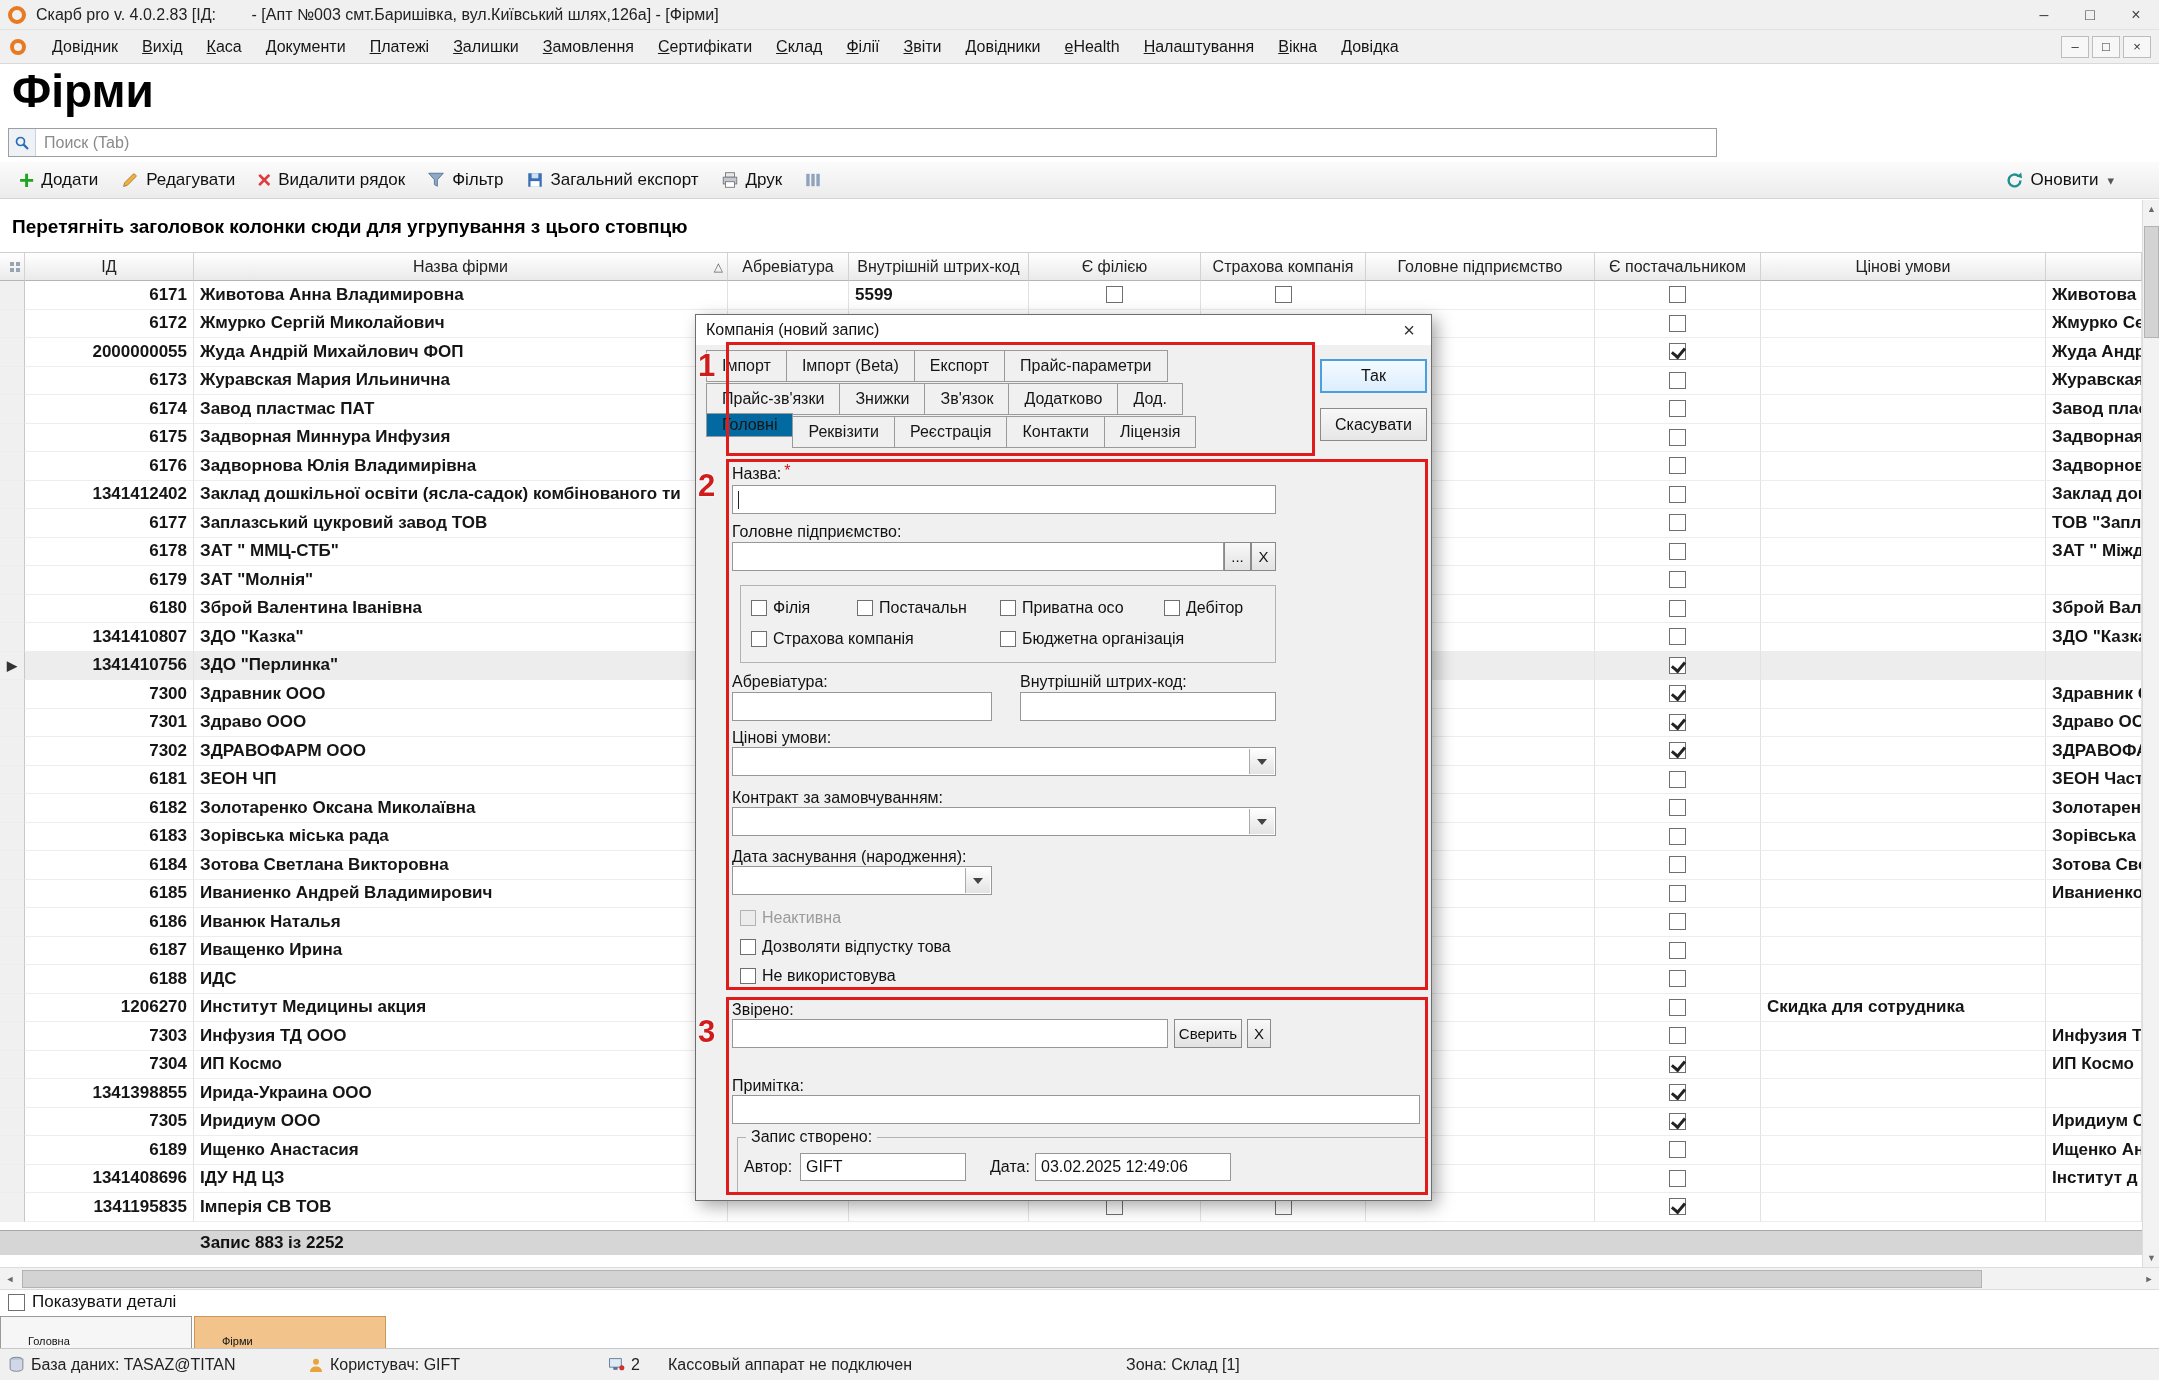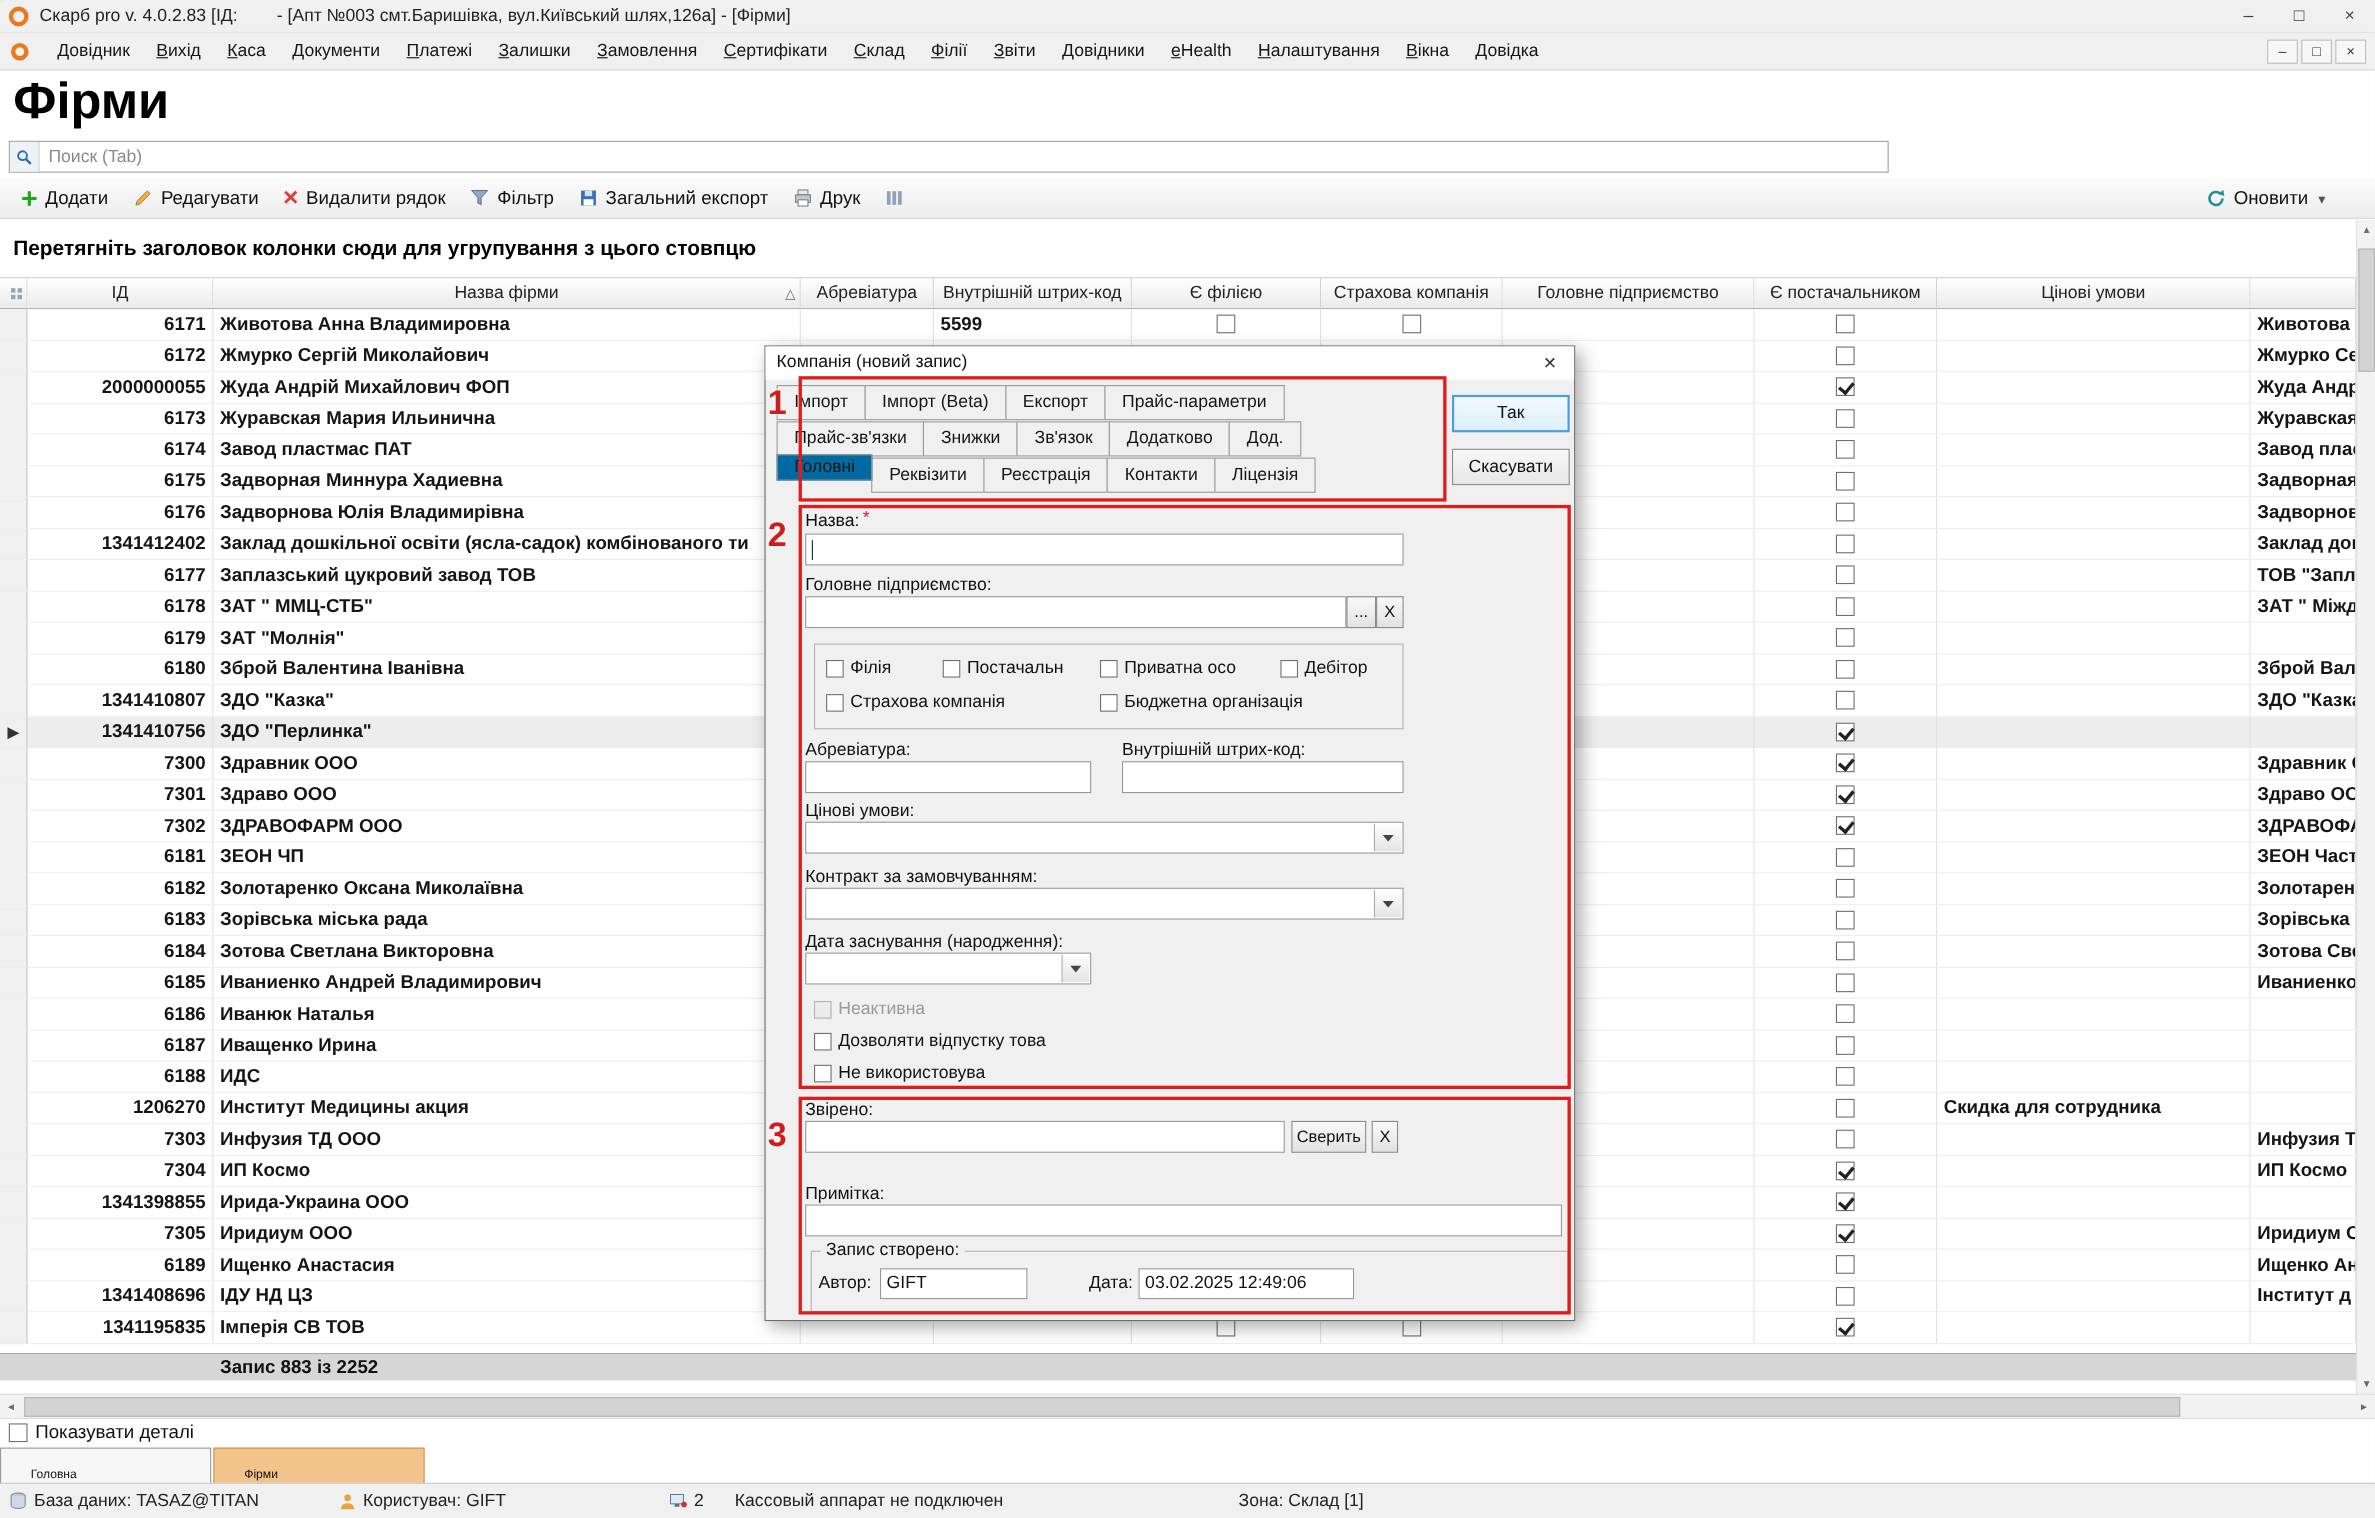--- a/index.html
+++ b/index.html
@@ -344,21 +344,21 @@
         <div class="gcell col-parent"></div>
         <div class="gcell col-suppl center">
           <span class="cb"></span>
         </div>
         <div class="gcell col-price"></div>
         <div class="gcell col-extra">Завод плас</div>
       </div>
       <div class="grow">
         <div class="gcell col-marker"></div>
         <div class="gcell col-id right">6175</div>
-        <div class="gcell col-name">Задворная Миннура Хадиевна</div>
+        <div class="gcell col-name">Задворная Миннура Инфузия</div>
         <div class="gcell col-abbr"></div>
         <div class="gcell col-barcode"></div>
         <div class="gcell col-branch center">
           <span class="cb"></span>
         </div>
         <div class="gcell col-insur center">
           <span class="cb"></span>
         </div>
         <div class="gcell col-parent"></div>
         <div class="gcell col-suppl center">
@@ -1043,21 +1043,21 @@
     <div class="inp" style="left:36px;top:704px;width:436px"></div>
     <span class="sbtn" style="left:478px;top:704px;width:68px">Сверить</span>
     <span class="sbtn" style="left:551px;top:704px;width:24px">X</span>
 
     <span class="f-label" style="left:36px;top:762px">Примітка:</span>
     <div class="inp" style="left:36px;top:780px;width:688px"></div>
 
     <div class="gbox" style="left:41px;top:822px;width:689px;height:56px">
       <span class="gbox-label" style="left:8px;top:-10px">Запис створено:</span>
       <span class="f-label" style="left:6px;top:20px">Автор:</span>
-      <div class="inp" style="left:62px;top:15px;width:134px;height:28px">
+      <div class="inp" style="left:62px;top:15px;width:166px;height:28px">
           <span>GIFT</span>
         </div>
       <span class="f-label" style="left:252px;top:20px">Дата:</span>
       <div class="inp" style="left:297px;top:15px;width:196px;height:28px">
           <span>03.02.2025 12:49:06</span>
         </div>
     </div>
   </div>
 
   <div class="ann" style="left:726px;top:342px;width:589px;height:114px"></div>

